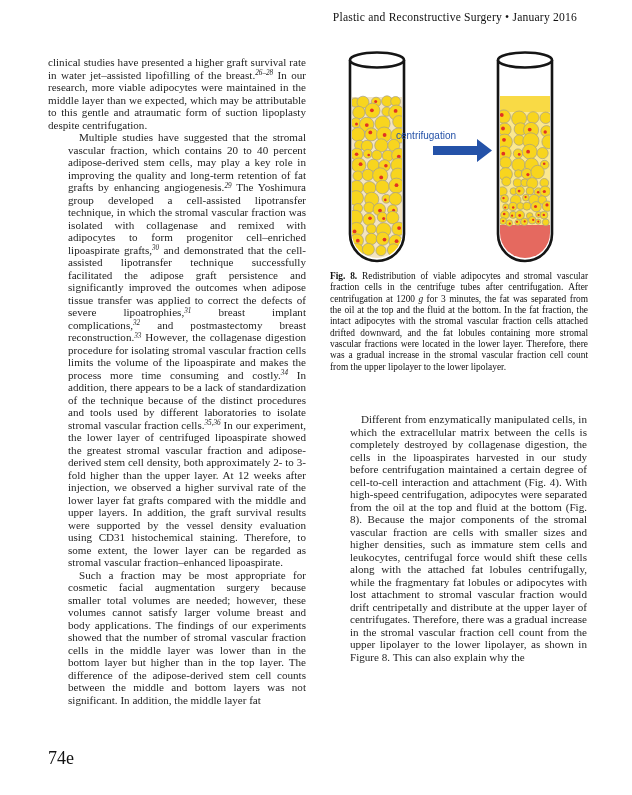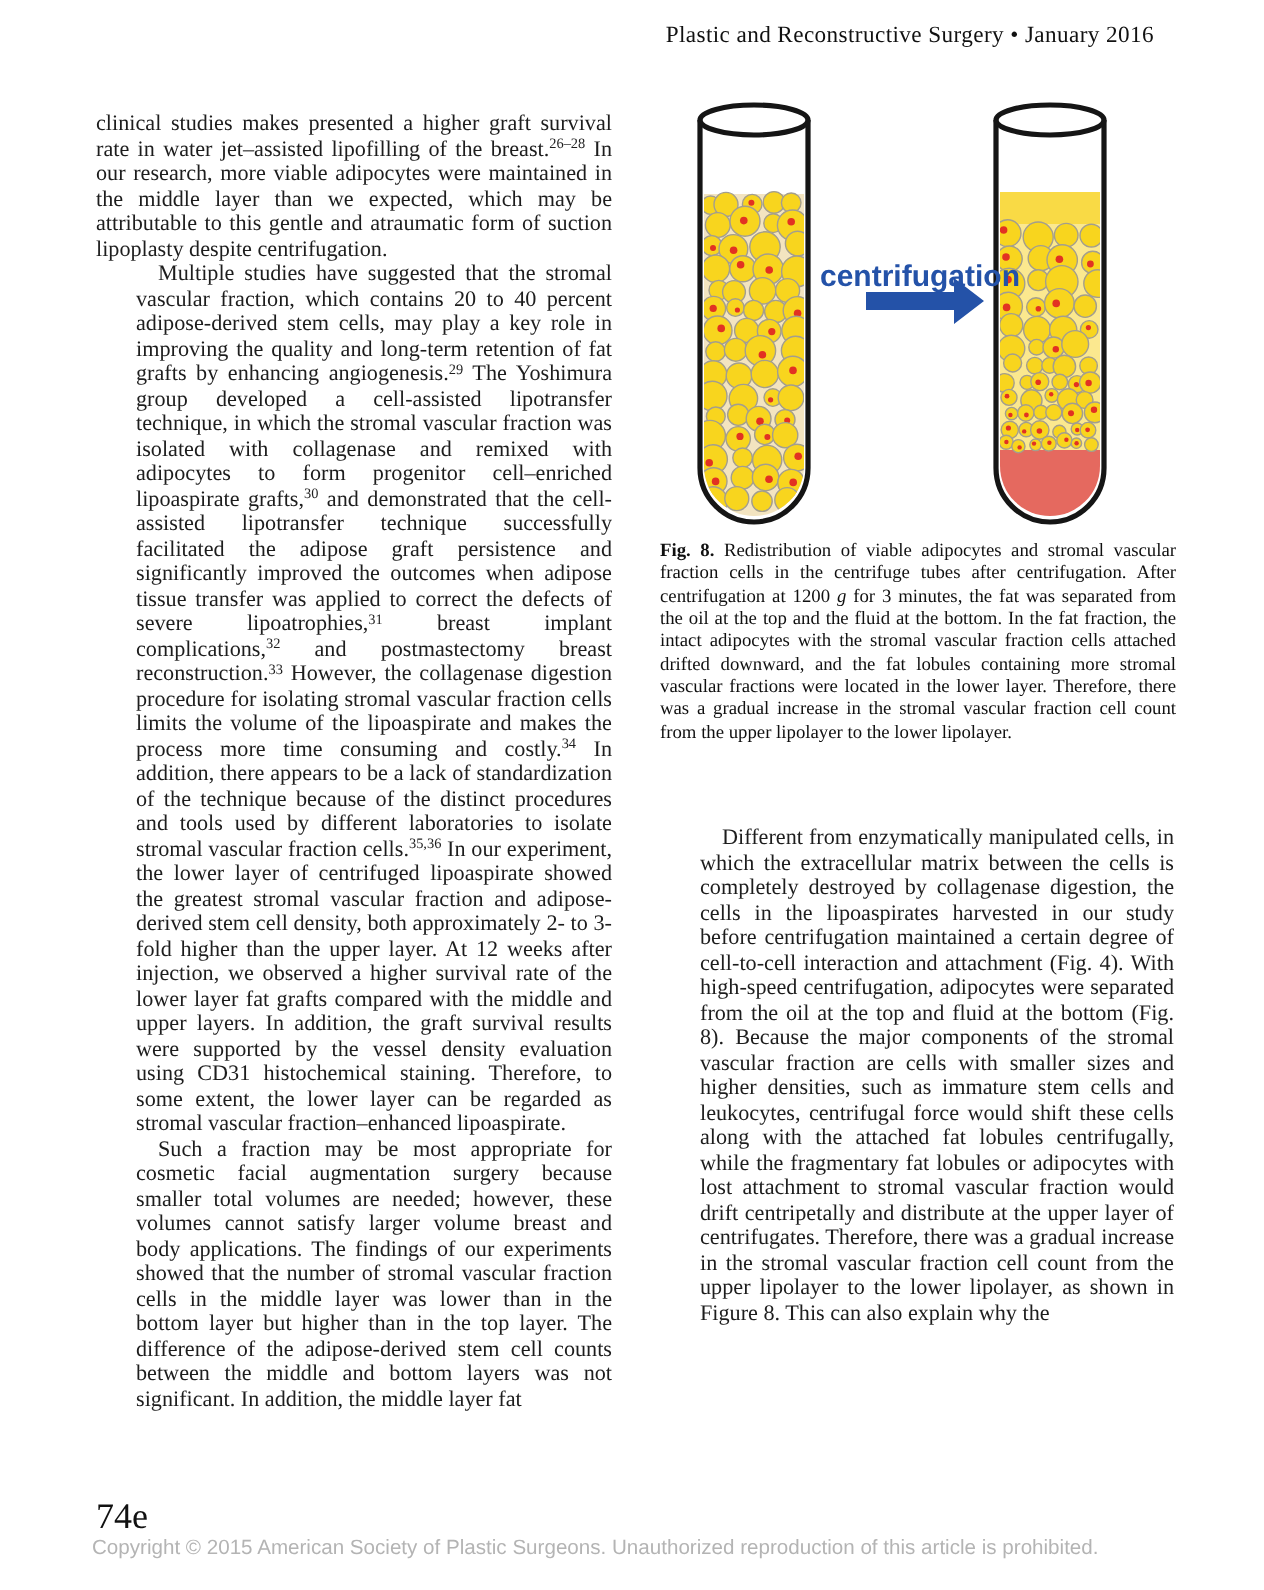--- a/index.html
+++ b/index.html
@@ -2,41 +2,41 @@
 <html><head>
 <meta charset="utf-8">
 <style>
   html,body{margin:0;padding:0;background:#fff;}
   .page{position:relative;width:632px;height:795px;background:#ffffff;overflow:hidden;
         font-family:"Liberation Serif", serif;color:#1d1d1d;}
   .journal-header{position:absolute;top:11px;right:55px;font-size:11.6px;letter-spacing:.2px;color:#111;}
   .col{position:absolute;text-align:justify;font-size:11.1px;line-height:12.5px;color:#1d1d1d;}
   .col p{margin:0;padding:0;}
   .col p.indent{text-indent:11px;margin-left:20px;}
-  sup{font-size:7.2px;line-height:0;vertical-align:baseline;position:relative;top:-3.4px;}
+  sup{font-size:7.2px;line-height:0;vertical-align:baseline;position:relative;top:-3.4px;font-style:italic;}
   #left-col{left:48px;top:56px;width:258px;}
   #right-col{left:330px;top:413px;width:257px;}
   .figure-wrap{position:absolute;left:330px;top:44px;width:258px;height:224px;}
-  .arrow-label{position:absolute;left:396px;top:130px;width:128px;text-align:center;
-        font-family:"Liberation Sans",sans-serif;font-weight:bold;font-size:15px;}
+  .arrow-label{position:absolute;left:396px;top:130px;width:128px;
+        font-family:"Liberation Sans",sans-serif;font-weight:normal;font-size:10px;}
   .caption{position:absolute;left:330px;top:271px;width:258px;text-align:justify;
         font-family:Liberation Serif, serif;font-size:9.4px;line-height:11.35px;color:#101010;}
   .page-number{position:absolute;left:48px;top:748px;font-size:18px;color:#111;}
   .copyright{position:absolute;left:46px;top:769px;font-family:"Liberation Sans",sans-serif;
         font-size:10.3px;color:#b4b4b4;white-space:nowrap;}
 </style>
 </head>
 <body>
 
 <div class="page">
 
   <div class="journal-header">Plastic and Reconstructive Surgery • January 2016</div>
 
   <div class="col" id="left-col">
-    <p><span>clinical studies makes presented a higher graft survival rate in water jet–assisted lipofilling of the breast.</span><sup>26–28</sup><span> In our research, more viable adipocytes were maintained in the middle layer than we expected, which may be attributable to this gentle and atraumatic form of suction lipoplasty despite centrifugation.</span></p>
+    <p><span>clinical studies have presented a higher graft survival rate in water jet–assisted lipofilling of the breast.</span><sup>26–28</sup><span> In our research, more viable adipocytes were maintained in the middle layer than we expected, which may be attributable to this gentle and atraumatic form of suction lipoplasty despite centrifugation.</span></p>
     <p class="indent"><span>Multiple studies have suggested that the stromal vascular fraction, which contains 20 to 40 percent adipose-derived stem cells, may play a key role in improving the quality and long-term retention of fat grafts by enhancing angiogenesis.</span><sup>29</sup><span> The Yoshimura group developed a cell-assisted lipotransfer technique, in which the stromal vascular fraction was isolated with collagenase and remixed with adipocytes to form progenitor cell–enriched lipoaspirate grafts,</span><sup>30</sup><span> and demonstrated that the cell-assisted lipotransfer technique successfully facilitated the adipose graft persistence and significantly improved the outcomes when adipose tissue transfer was applied to correct the defects of severe lipoatrophies,</span><sup>31</sup><span> breast implant complications,</span><sup>32</sup><span> and postmastectomy breast reconstruction.</span><sup>33</sup><span> However, the collagenase digestion procedure for isolating stromal vascular fraction cells limits the volume of the lipoaspirate and makes the process more time consuming and costly.</span><sup>34</sup><span> In addition, there appears to be a lack of standardization of the technique because of the distinct procedures and tools used by different laboratories to isolate stromal vascular fraction cells.</span><sup>35,36</sup><span> In our experiment, the lower layer of centrifuged lipoaspirate showed the greatest stromal vascular fraction and adipose-derived stem cell density, both approximately 2- to 3-fold higher than the upper layer. At 12 weeks after injection, we observed a higher survival rate of the lower layer fat grafts compared with the middle and upper layers. In addition, the graft survival results were supported by the vessel density evaluation using CD31 histochemical staining. Therefore, to some extent, the lower layer can be regarded as stromal vascular fraction–enhanced lipoaspirate.</span></p>
     <p class="indent"><span>Such a fraction may be most appropriate for cosmetic facial augmentation surgery because smaller total volumes are needed; however, these volumes cannot satisfy larger volume breast and body applications. The findings of our experiments showed that the number of stromal vascular fraction cells in the middle layer was lower than in the bottom layer but higher than in the top layer. The difference of the adipose-derived stem cell counts between the middle and bottom layers was not significant. In addition, the middle layer fat</span></p>
   </div>
 
   <div class="figure-wrap">
     <svg id="fig-svg" width="258" height="224" viewBox="0 0 258 224">
         <path d="M20,16 V190 A27,27 0 0 0 74,190 V16 Z" fill="#ffffff"></path>
         <clipPath id="clipL">
           <path d="M22,16 V189 A25,25 0 0 0 72,189 V16 Z"></path>
         </clipPath>
@@ -236,14 +236,13 @@
   </div>
   <div class="arrow-label" style="color: rgb(36, 82, 168);">centrifugation</div>
 
   <div class="caption"><span style="font-weight: bold;">Fig. 8. </span><span>Redistribution of viable adipocytes and stromal vascular fraction cells in the centrifuge tubes after centrifugation. After centrifugation at 1200 </span><span style="font-style: italic;">g</span><span> for 3 minutes, the fat was separated from the oil at the top and the fluid at the bottom. In the fat fraction, the intact adipocytes with the stromal vascular fraction cells attached drifted downward, and the fat lobules containing more stromal vascular fractions were located in the lower layer. Therefore, there was a gradual increase in the stromal vascular fraction cell count from the upper lipolayer to the lower lipolayer.</span></div>
 
   <div class="col" id="right-col">
     <p class="indent"><span>Different from enzymatically manipulated cells, in which the extracellular matrix between the cells is completely destroyed by collagenase digestion, the cells in the lipoaspirates harvested in our study before centrifugation maintained a certain degree of cell-to-cell interaction and attachment (Fig. 4). With high-speed centrifugation, adipocytes were separated from the oil at the top and fluid at the bottom (Fig. 8). Because the major components of the stromal vascular fraction are cells with smaller sizes and higher densities, such as immature stem cells and leukocytes, centrifugal force would shift these cells along with the attached fat lobules centrifugally, while the fragmentary fat lobules or adipocytes with lost attachment to stromal vascular fraction would drift centripetally and distribute at the upper layer of centrifugates. Therefore, there was a gradual increase in the stromal vascular fraction cell count from the upper lipolayer to the lower lipolayer, as shown in Figure 8. This can also explain why the</span></p>
   </div>
 
   <div class="page-number">74e</div>
-  <div class="copyright">Copyright © 2015 American Society of Plastic Surgeons. Unauthorized reproduction of this article is prohibited.</div>
 </div>
 
 </body></html>

